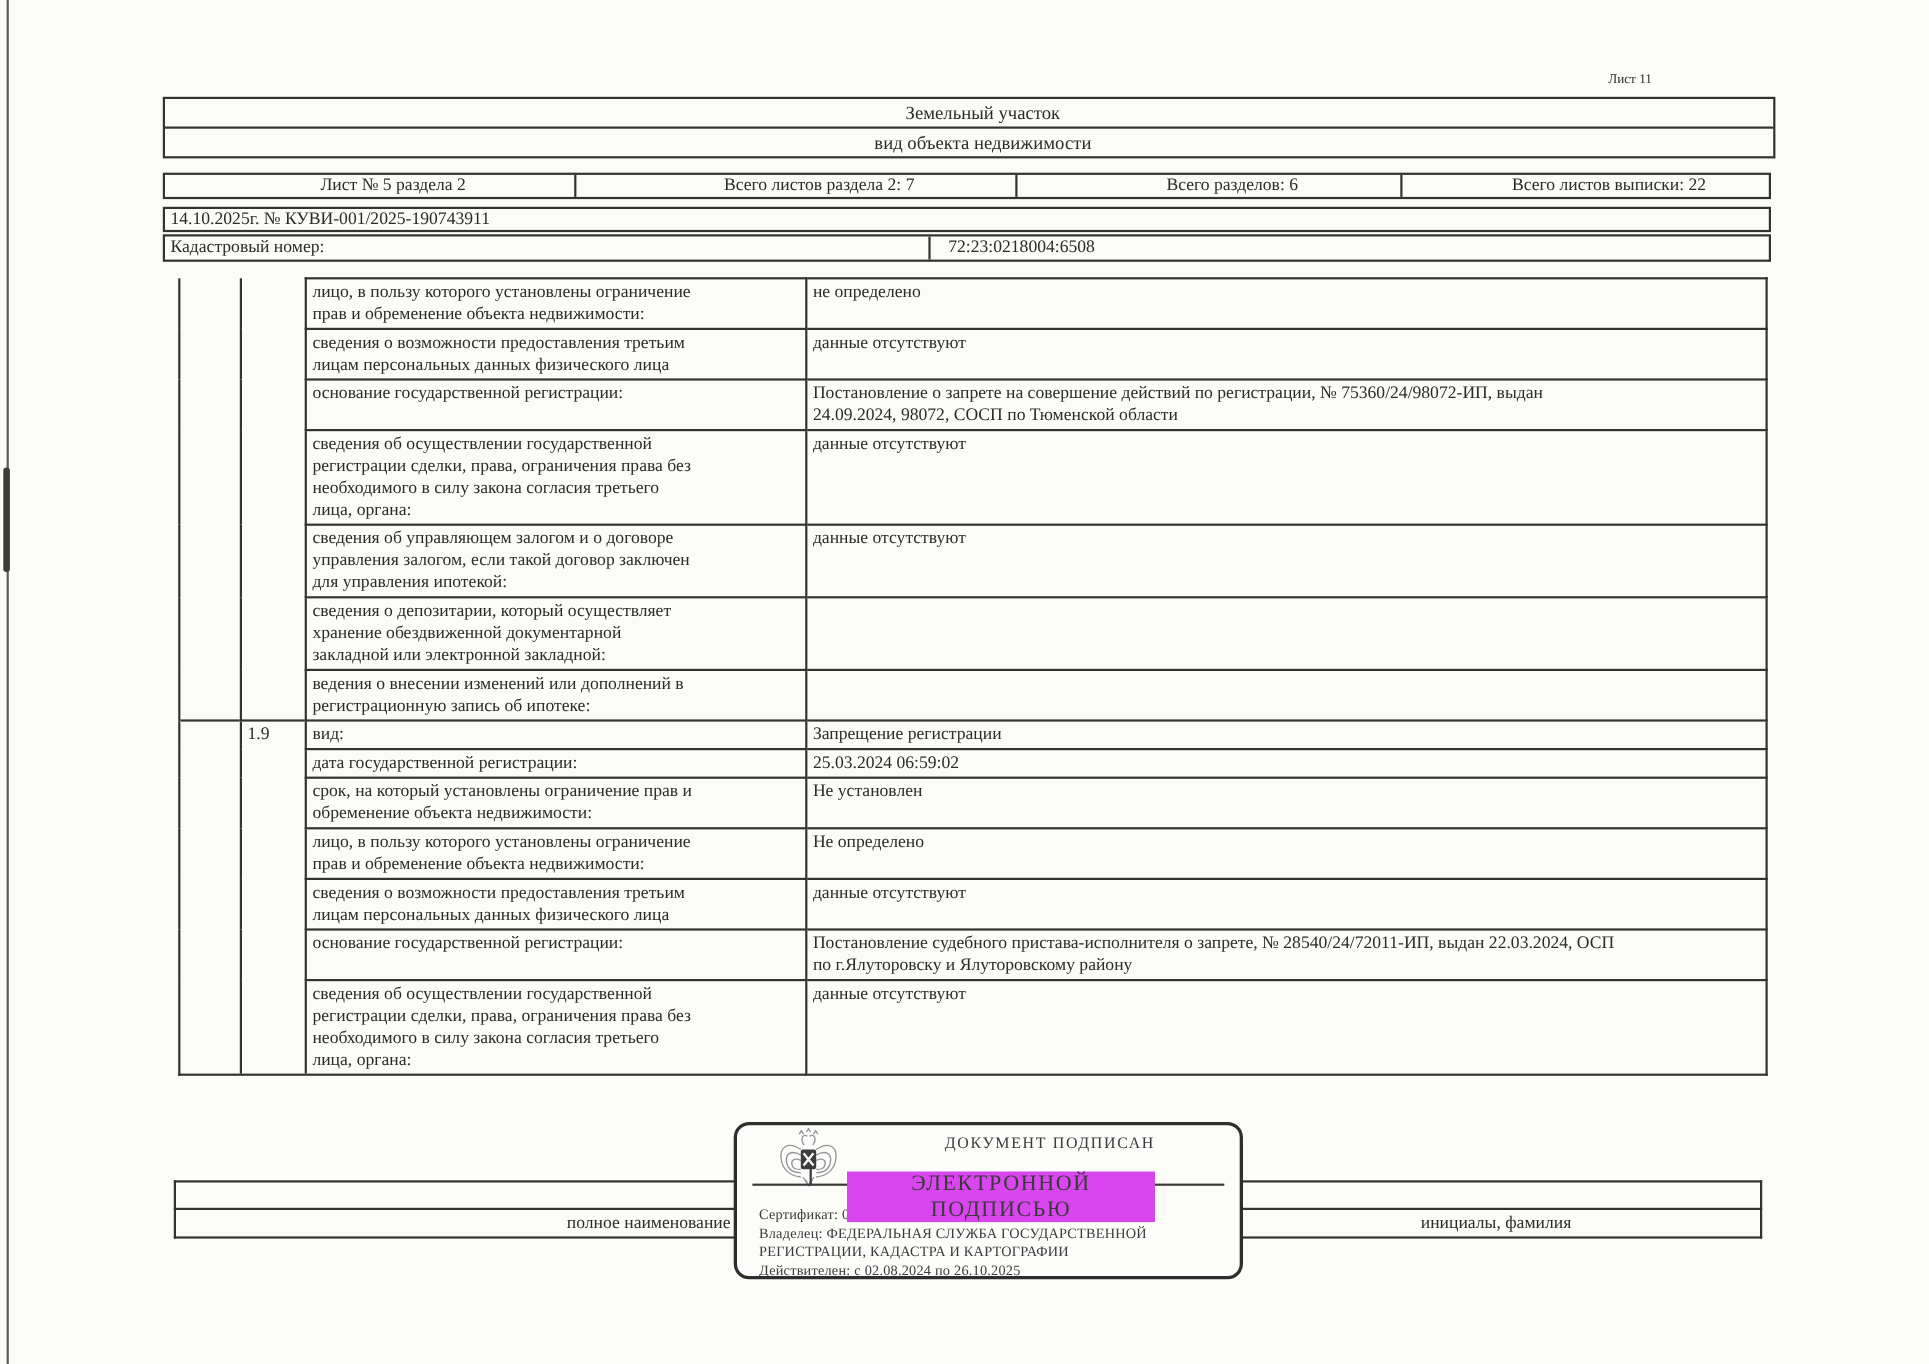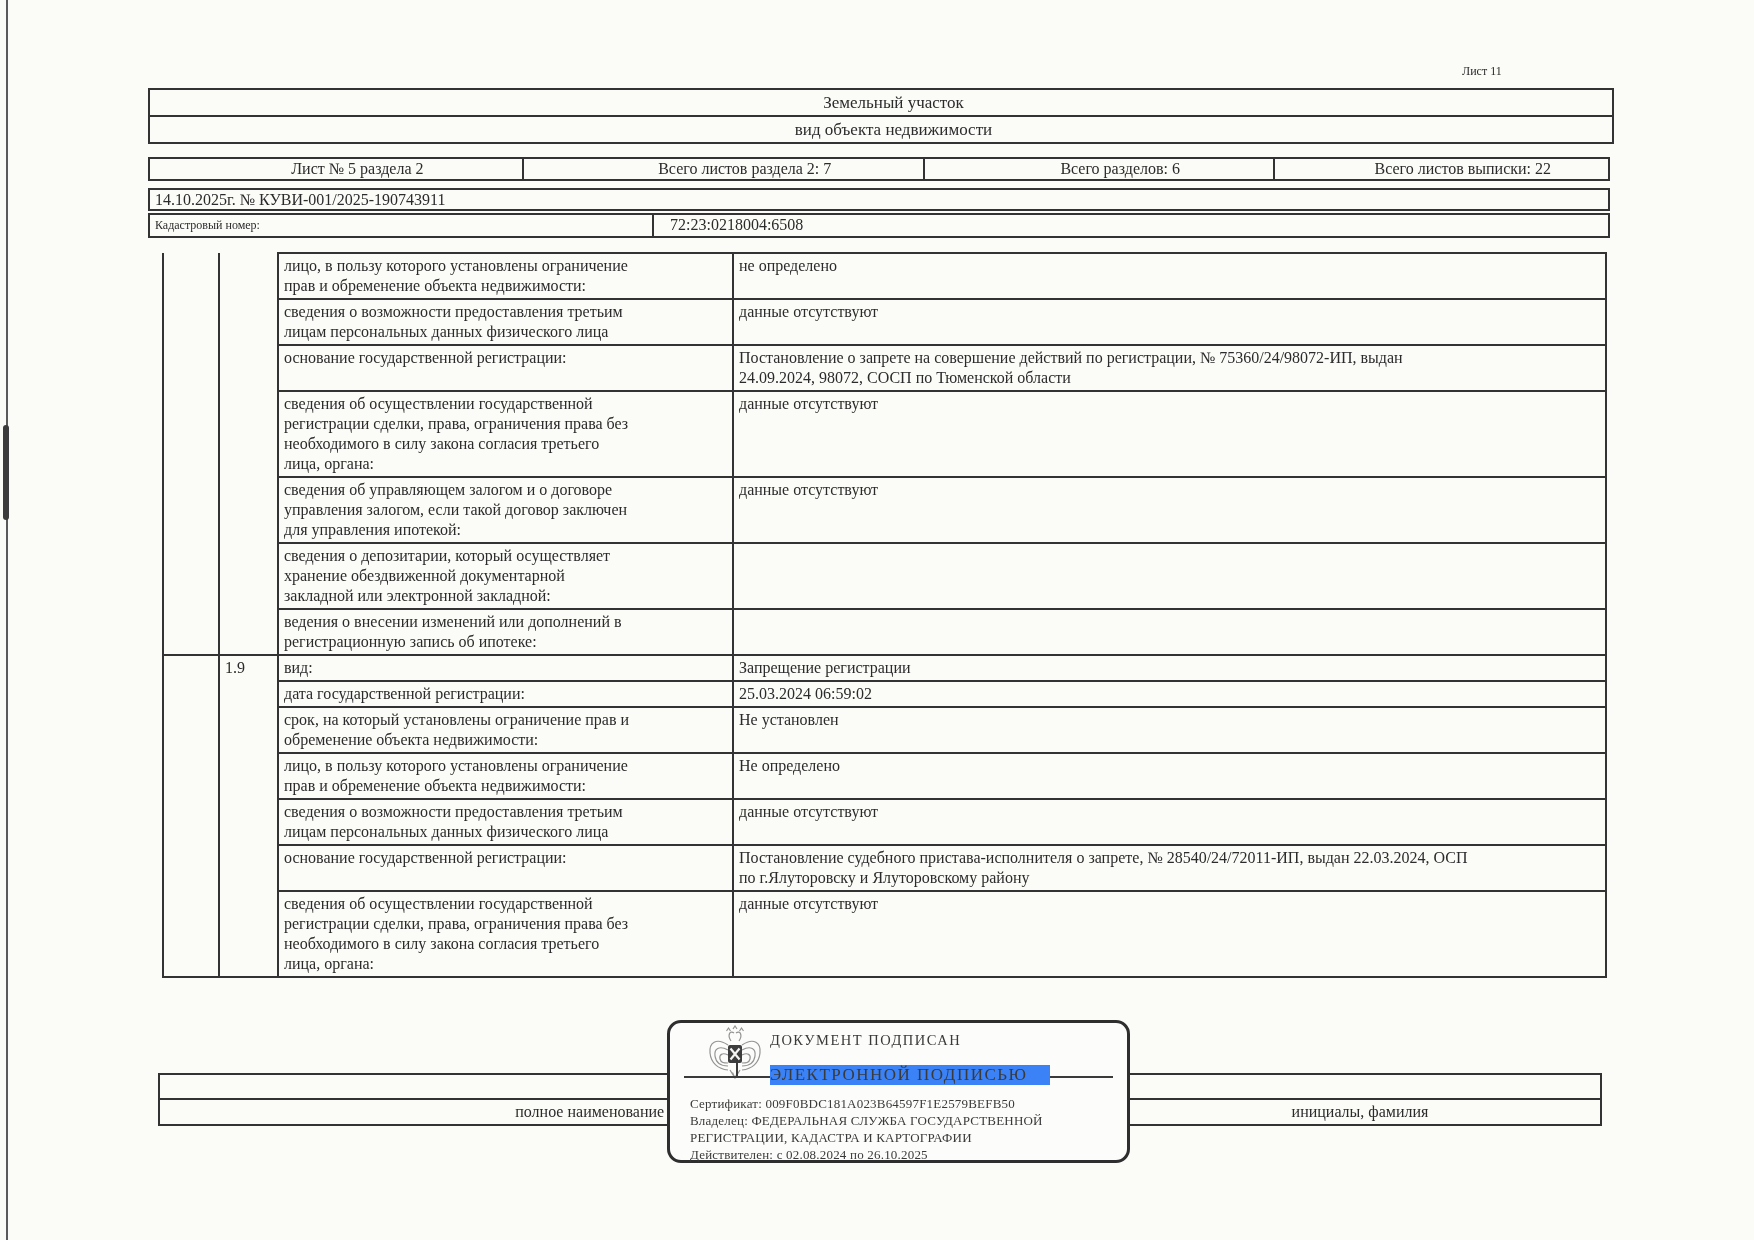--- a/index.html
+++ b/index.html
@@ -22,21 +22,21 @@
   .hdr-box .r + .r{border-top:2px solid #333;}
 
   .cols-row{left:148px;top:157px;width:1462px;height:24px;display:flex;border:2px solid #333;box-sizing:border-box;}
   .cols-row .c{line-height:20px;text-align:center;font-size:16px;box-sizing:border-box;padding-left:43px;}
   .cols-row .c + .c{border-left:2px solid #333;}
   .c1{width:25.5%;} .c2{width:27.5%;} .c3{width:24%;} .c4{width:23%;}
 
   .req-box{left:148px;top:188px;width:1462px;height:23px;border:2px solid #333;box-sizing:border-box;
            font-size:16px;line-height:19px;padding-left:5px;}
   .cad-row{left:148px;top:213px;width:1462px;height:25px;display:flex;border:2px solid #333;box-sizing:border-box;}
-  .cad-row .lc{width:504px;border-right:2px solid #333;box-sizing:border-box;padding-left:5px;font-size:12px;line-height:20px;}
+  .cad-row .lc{width:696px;border-right:2px solid #333;box-sizing:border-box;padding-left:5px;font-size:16px;line-height:20px;}
   .cad-row .vc{flex:1;padding-left:16px;font-size:16px;line-height:20px;}
 
   
   table.main{position:absolute;left:162px;top:252px;border-collapse:collapse;table-layout:fixed;}
   table.main td{vertical-align:top;font-size:16px;line-height:20px;padding:2px 6px 2px 5px;white-space:pre-line;}
   td.gA{border-left:2px solid #333;padding:0;}
   td.gB{border-left:2px solid #333;padding:2px 2px 0 6px;}
   tr.sec-start td.gA, tr.sec-start td.gB{border-top:2px solid #333;}
   tr.last td.gA, tr.last td.gB{border-bottom:2px solid #333;}
   td.lbl{border:2px solid #333;}
@@ -46,24 +46,24 @@
   table.sig{position:absolute;left:158px;top:1073px;border-collapse:collapse;table-layout:fixed;z-index:1;}
   table.sig td{border:2px solid #333;font-size:16px;text-align:center;}
   table.sig tr.blank td{height:21px;}
   table.sig tr.cap td{height:22px;line-height:22px;}
 
   
   .stamp{left:667px;top:1020px;width:463px;height:143px;background:#fcfcfa;
          border:3px solid #2e2e2e;border-radius:14px;z-index:5;box-sizing:border-box;}
   .stamp .sep{position:absolute;left:14px;right:14px;top:53px;height:2px;background:#3a3a3a;}
   .stamp .tick{position:absolute;left:66px;top:36px;width:2px;height:19px;background:#3a3a3a;}
-  .stamp .t1{position:absolute;left:100px;top:9px;width:280px;text-align:left;font-size:14.5px;
+  .stamp .t1{position:absolute;left:100px;top:9px;width:280px;text-align:right;font-size:14.5px;
              letter-spacing:1.5px;color:#3a3a3a;}
-  .stamp .t2{position:absolute;left:100px;top:42px;width:280px;font-size:17px;
-             letter-spacing:1.5px;color:#3a3a3a;background:#3b82f6;z-index:2;}
+  .stamp .t2{position:absolute;left:100px;top:42px;width:280px;text-align:center;font-size:20px;
+             letter-spacing:1.5px;color:#3a3a3a;background:#d946ef;z-index:2;}
   .stamp .cert{position:absolute;left:20px;top:72px;right:10px;font-size:13px;line-height:17px;
                letter-spacing:0.2px;color:#3a3a3a;white-space:pre-line;}
   .stamp .emblem{position:absolute;left:36px;top:2px;}
 </style>
 </head>
 <body>
 
 <div class="abs scan-edge"></div>
 <div class="abs scan-edge-blob"></div>
 

